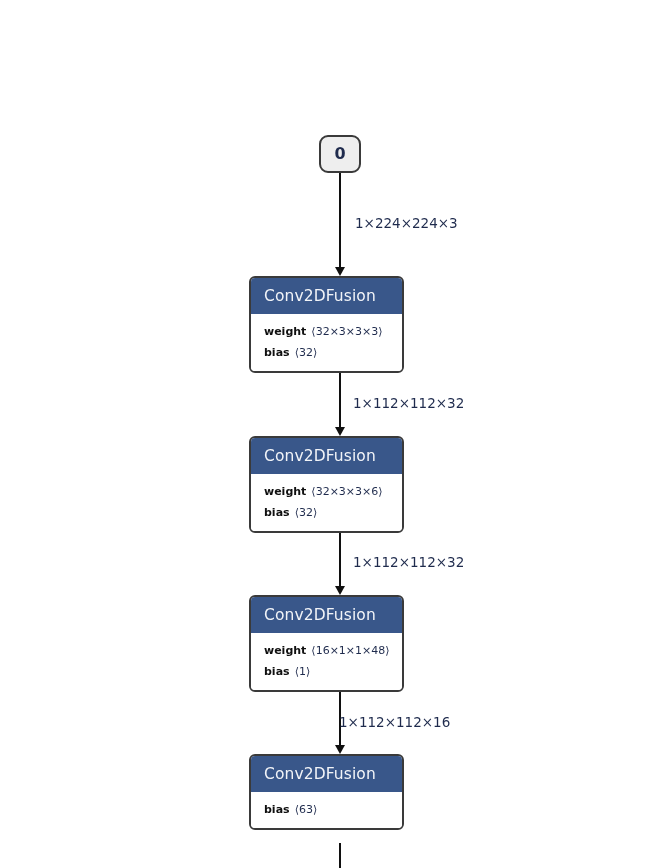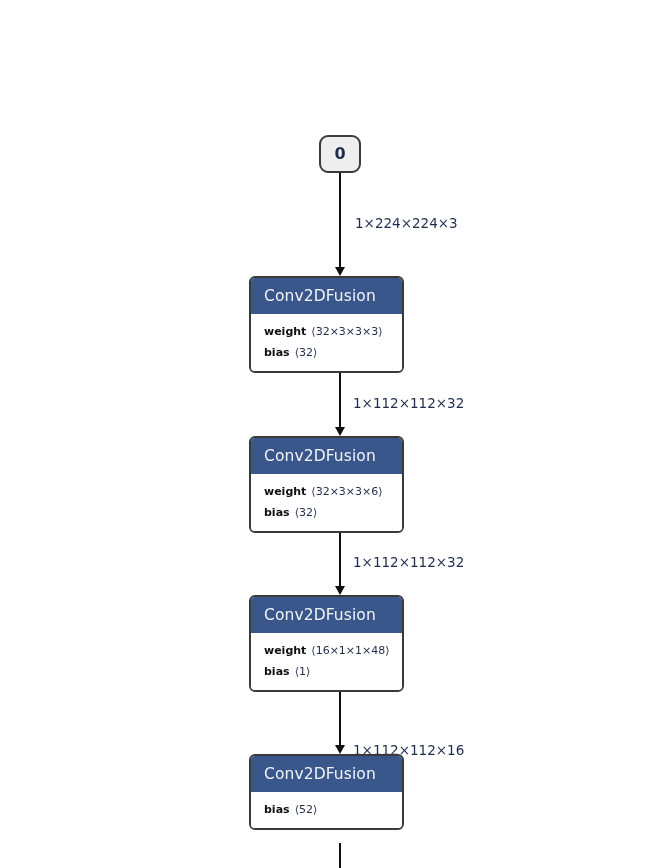--- a/index.html
+++ b/index.html
@@ -115,21 +115,21 @@
     <div class="edge-arrow" style="left: 335px; top: 267px;"></div>
     <div class="edge-label" style="left: 355px; top: 217px;">1×224×224×3</div>
     <div class="edge-line" style="left: 339px; top: 365px; height: 62px;"></div>
     <div class="edge-arrow" style="left: 335px; top: 427px;"></div>
     <div class="edge-label" style="left: 353px; top: 397px;">1×112×112×32</div>
     <div class="edge-line" style="left: 339px; top: 525px; height: 61px;"></div>
     <div class="edge-arrow" style="left: 335px; top: 586px;"></div>
     <div class="edge-label" style="left: 353px; top: 556px;">1×112×112×32</div>
     <div class="edge-line" style="left: 339px; top: 684px; height: 61px;"></div>
     <div class="edge-arrow" style="left: 335px; top: 745px;"></div>
-    <div class="edge-label" style="left: 353px; top: 716px; margin-top: 28px;">1×112×112×16</div>
+    <div class="edge-label" style="left: 339px; top: 716px;">1×112×112×16</div>
     <div class="edge-line" style="left: 339px; top: 843px; height: 25px;"></div>
     <div class="term-node" style="left: 319px; top: 135px;">
       <div class="term-label">0</div>
     </div>
     <div class="op-node" style="left: 249px; top: 276px;">
       <div class="op-header">Conv2DFusion</div>
       <div class="op-body">
         <div class="attr-row"><span class="attr-key">weight</span><span class="attr-val">⟨32×3×3×3⟩</span></div>
         <div class="attr-row"><span class="attr-key">bias</span><span class="attr-val">⟨32⟩</span></div>
       </div>
@@ -144,16 +144,16 @@
     <div class="op-node" style="left: 249px; top: 595px;">
       <div class="op-header">Conv2DFusion</div>
       <div class="op-body">
         <div class="attr-row"><span class="attr-key">weight</span><span class="attr-val">⟨16×1×1×48⟩</span></div>
         <div class="attr-row"><span class="attr-key">bias</span><span class="attr-val">⟨1⟩</span></div>
       </div>
     </div>
     <div class="op-node" style="left: 249px; top: 754px;">
       <div class="op-header">Conv2DFusion</div>
       <div class="op-body">
-        <div class="attr-row"><span class="attr-key">bias</span><span class="attr-val">⟨52⟩</span></div>
+        <div class="attr-row"><span class="attr-key">bias</span><span class="attr-val">⟨63⟩</span></div>
       </div>
     </div>
   </div>
 
 </body></html>

